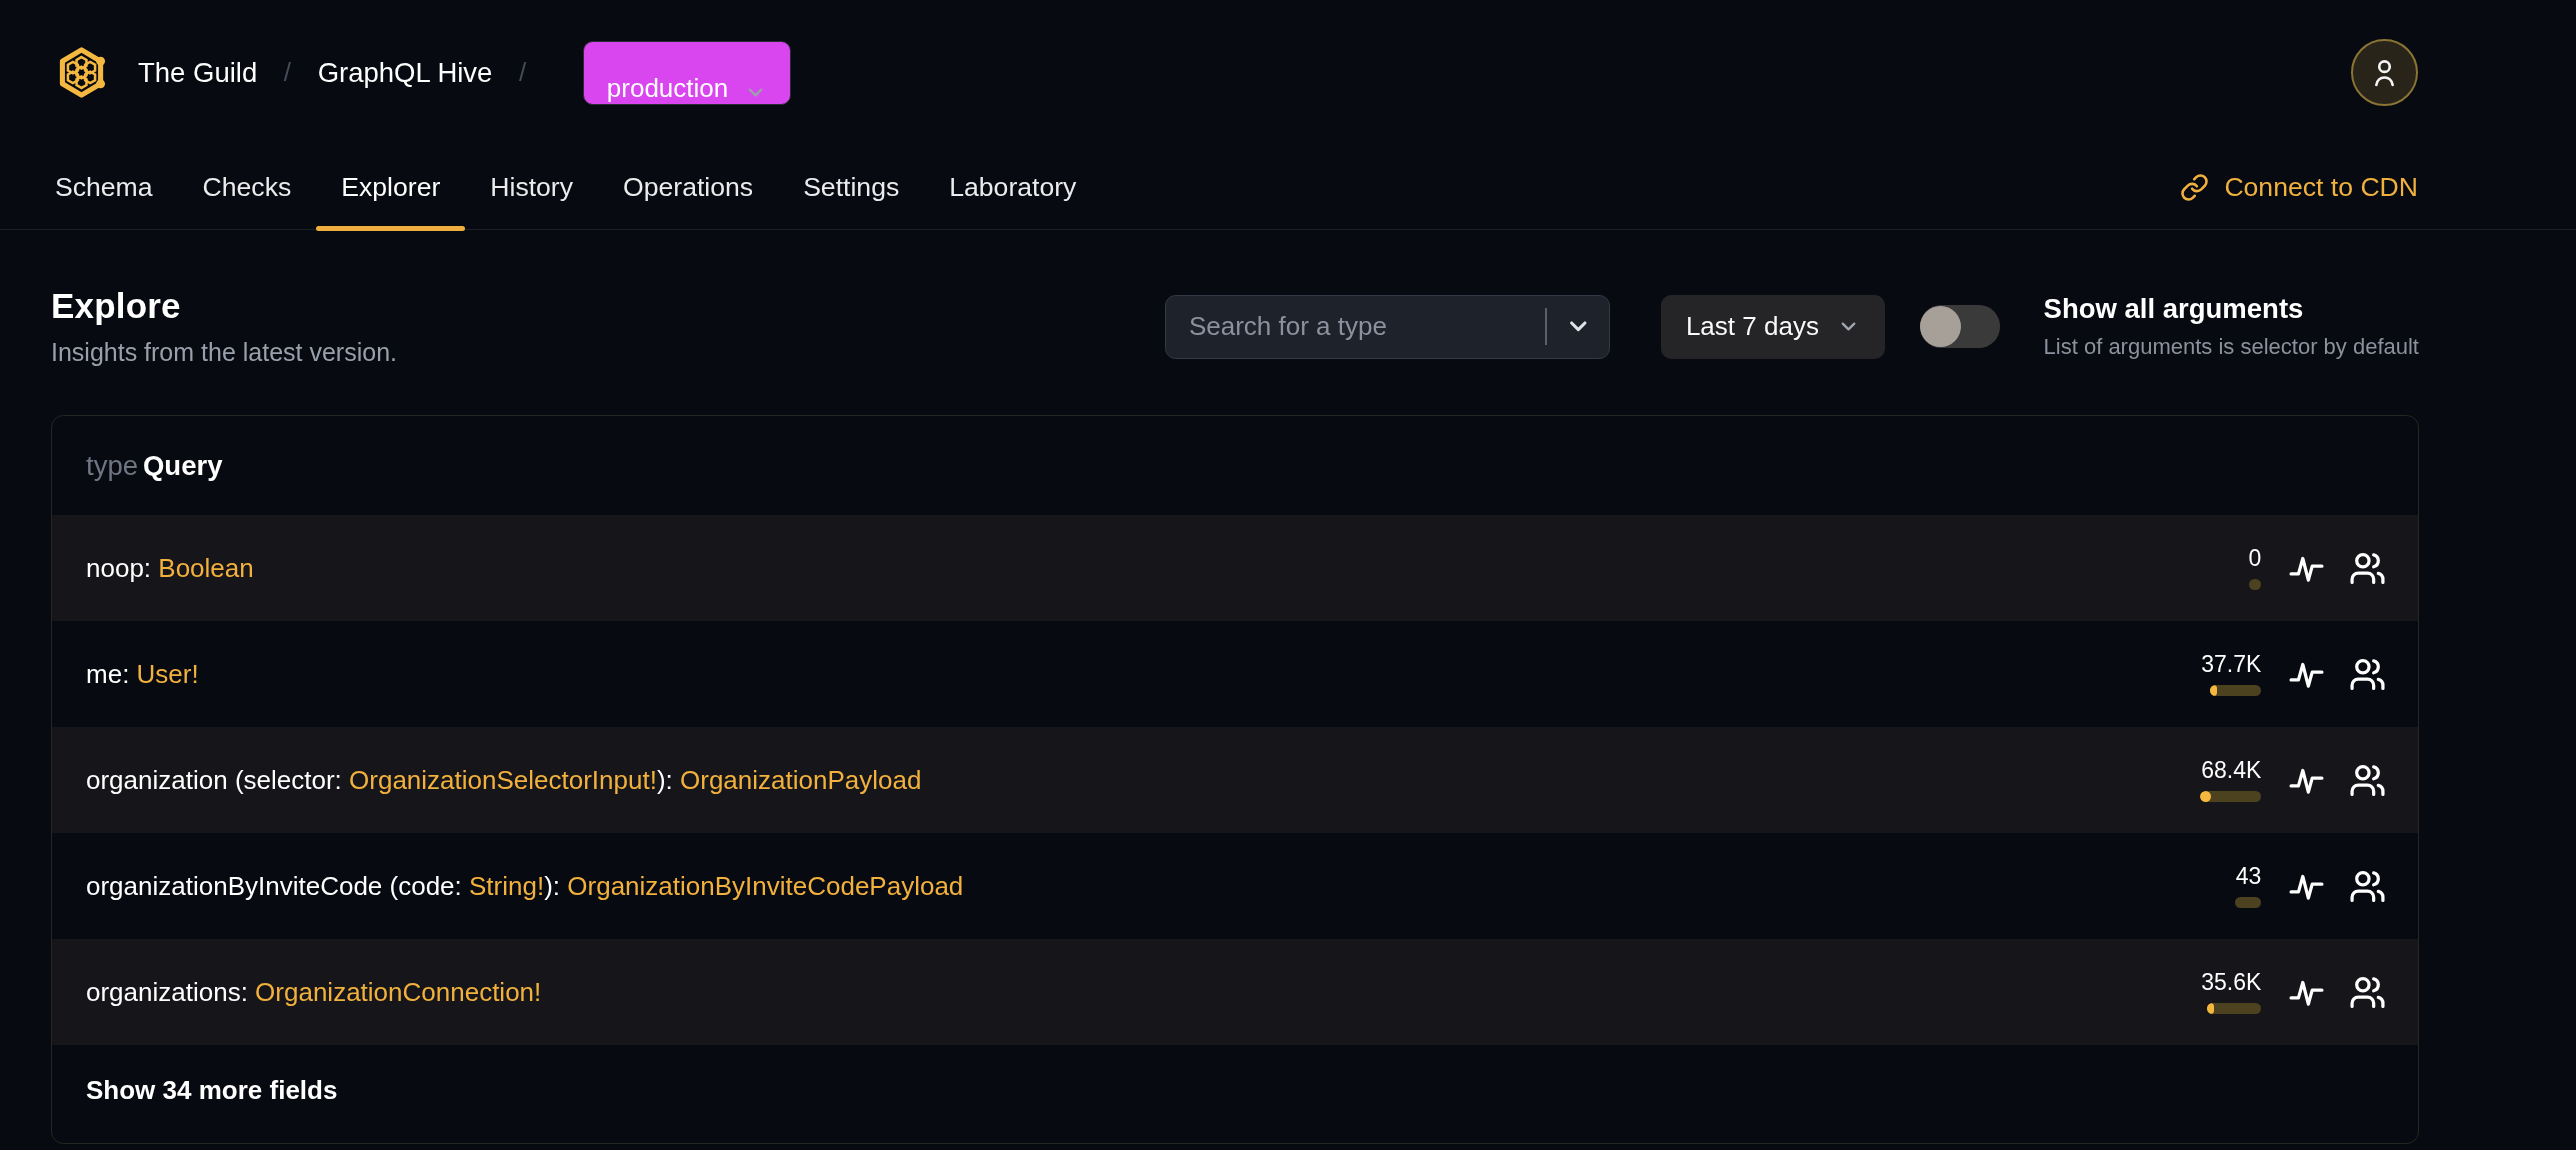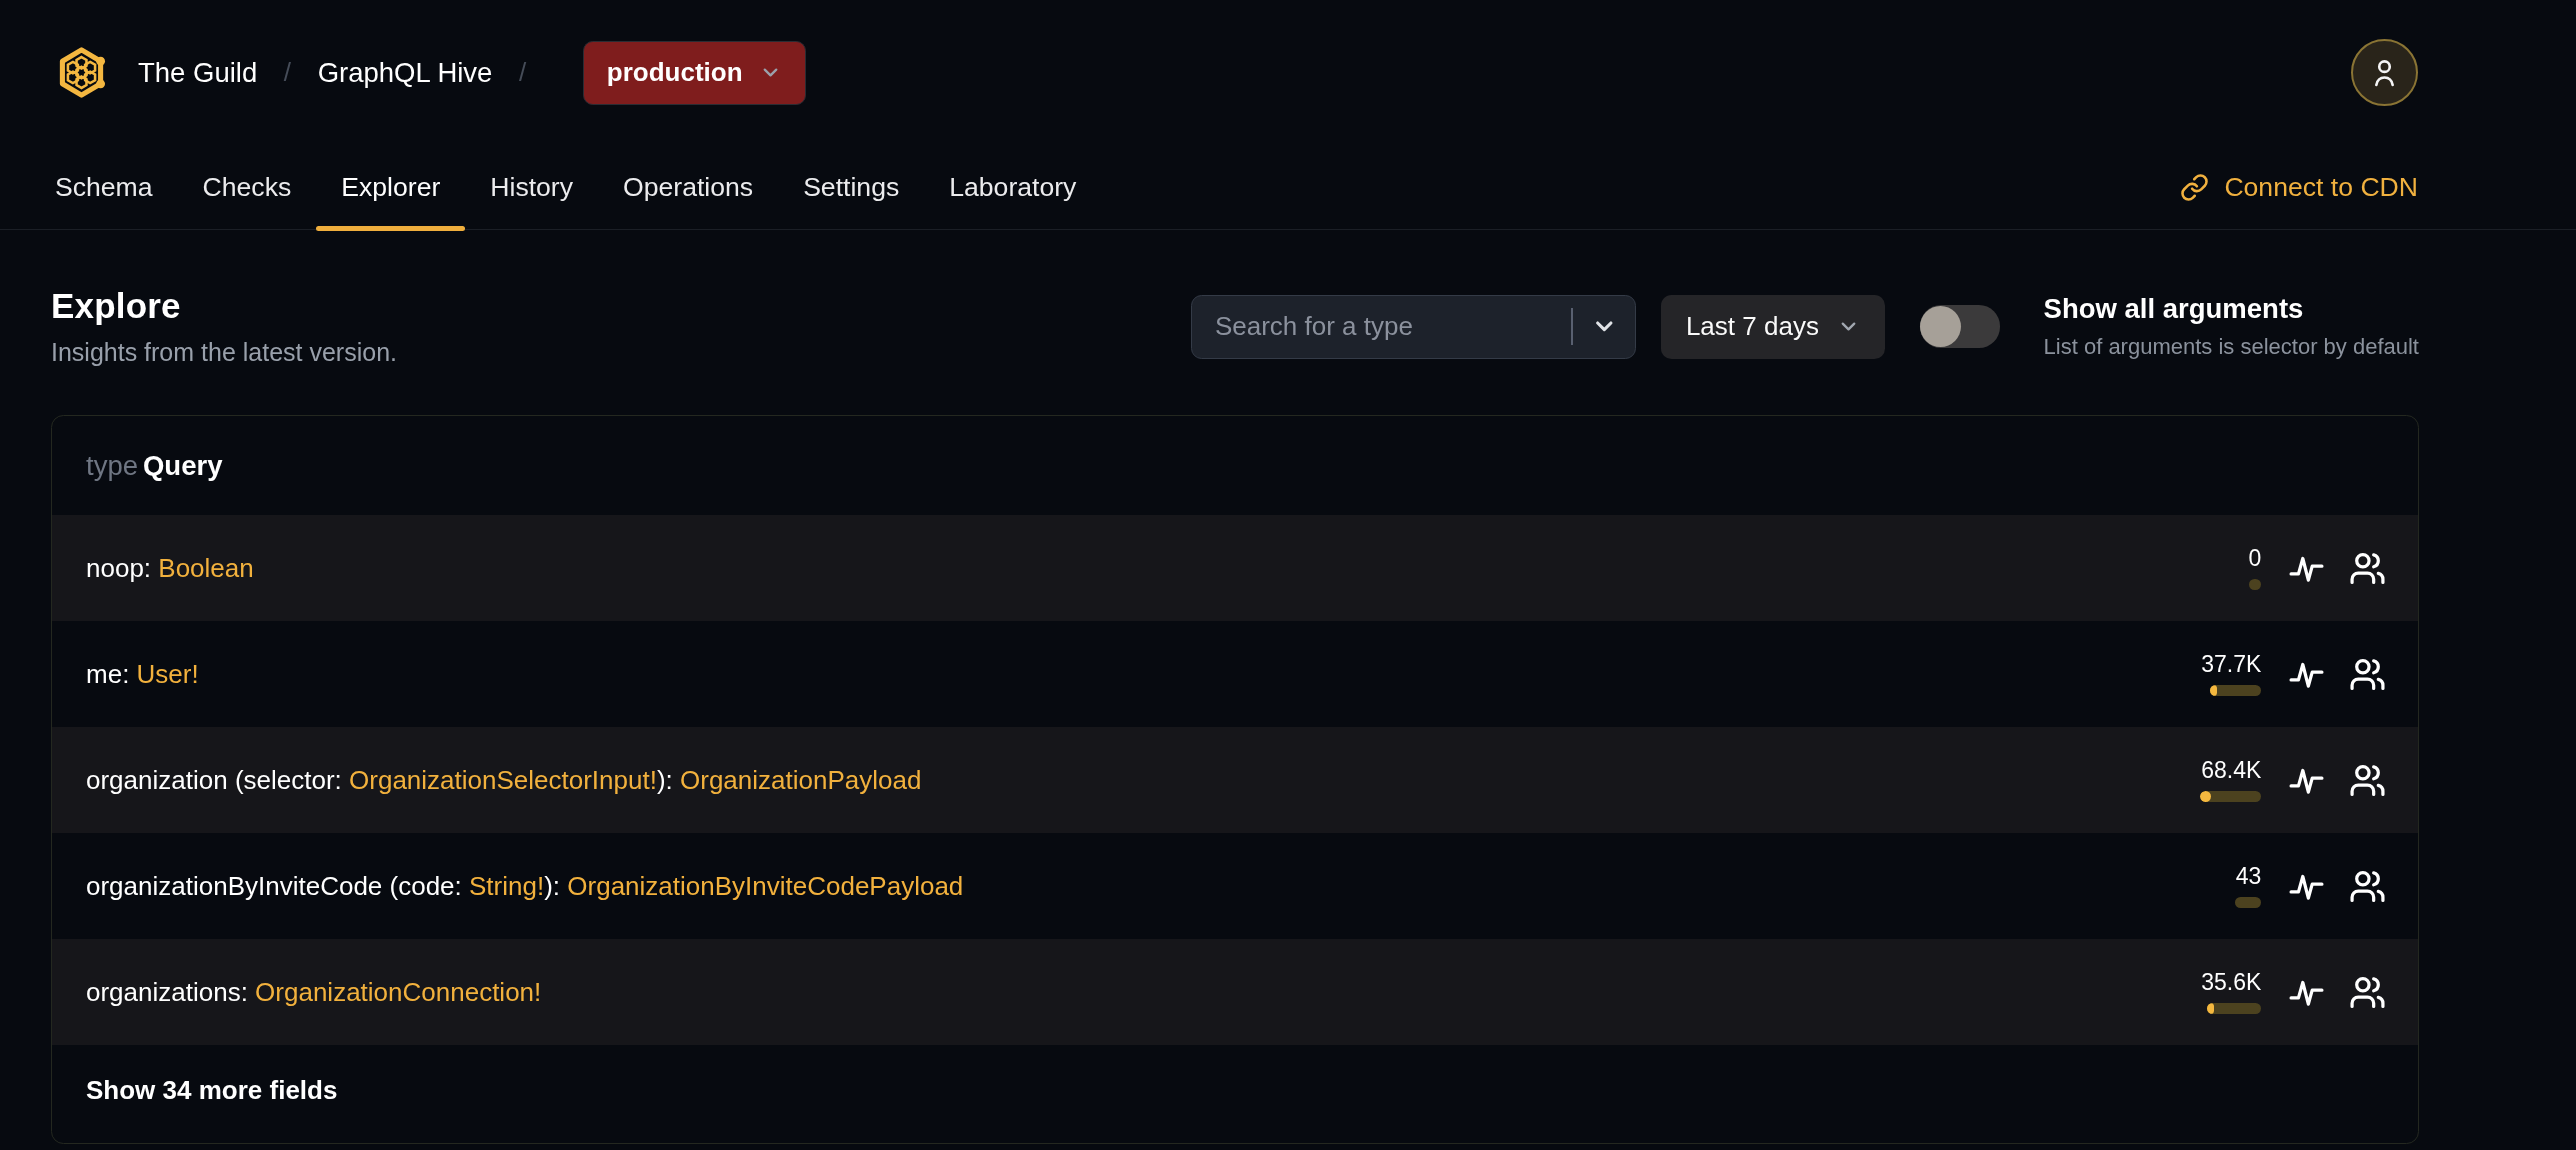--- a/index.html
+++ b/index.html
@@ -14,23 +14,23 @@
   button { font-family:inherit; cursor:pointer; }
   a { cursor:pointer; text-decoration:none; color:inherit; }
 
   
   .topbar { display:flex; align-items:center; height:145px; padding:0 158px 0 55px; }
   .logo { display:flex; margin-right:30px; }
   .logo svg { width:53px; height:57px; }
   .crumb { display:flex; align-items:center; font-size:27.5px; font-weight:500; color:#fff; }
   .sep { color:#454c58; margin:0 26.6px; font-weight:400; font-size:26px; }
   .target-select {
-    margin-left:30px; display:flex; align-items:center; gap:16px;
-    background:#7f1d1d; border:1.8px solid #2b2c33; border-radius:9.8px;
-    height:64px; padding:0 23px; color:#fff; font-size:26px; font-weight:700;
+    margin-left:30px; display:flex; align-items:flex-end; gap:16px;
+    background:#d946ef; border:1.8px solid #2b2c33; border-radius:9.8px;
+    height:64px; padding:0 23px; color:#fff; font-size:26px; font-weight:400;
   }
   .chev { width:23px; height:23px; color:#9ba1ab; }
   .avatar {
     margin-left:auto; width:67px; height:67px; border-radius:50%;
     background:#29241a; border:2.7px solid #8a7434;
     display:flex; align-items:center; justify-content:center;
   }
   .avatar svg { width:35px; height:35px; color:#f4f4f5; }
 
   
@@ -54,21 +54,21 @@
     border-radius:10.6px; display:flex; align-items:center; padding:0 17.7px 0 23px;
   }
   .search-combo input {
     flex:1; min-width:0; background:transparent; border:none; outline:none;
     color:#e5e7eb; font-size:26px; font-family:inherit;
   }
   .search-combo input::placeholder { color:#8b919d; }
   .combo-divider { width:1.8px; height:37px; background:#596070; margin:0 17.7px 0 5.3px; }
   .combo-chev { width:26.6px; height:26.6px; color:#dfe2e6; }
   .period {
-    margin-left:25px; height:64px; padding:0 25px; background:#252528; border:none;
+    margin-left:51px; height:64px; padding:0 25px; background:#252528; border:none;
     border-radius:10.6px; color:#fafafa; font-size:26px; font-weight:500;
     display:flex; align-items:center; gap:17.7px;
   }
   .period .chev { color:#a1a7b0; }
   .toggle-wrap { margin-left:35px; display:flex; align-items:center; gap:44px; }
   .switch { width:80px; height:43px; border-radius:21px; background:#3b3a3b; border:none; position:relative; flex:none; }
   .knob { position:absolute; left:0.9px; top:0.9px; width:41px; height:41px; border-radius:50%; background:#a6a098; }
   .toggle-title { font-size:27.5px; font-weight:600; color:#fff; }
   .toggle-note { margin-top:8.9px; font-size:22px; color:#8b929d; }
 

